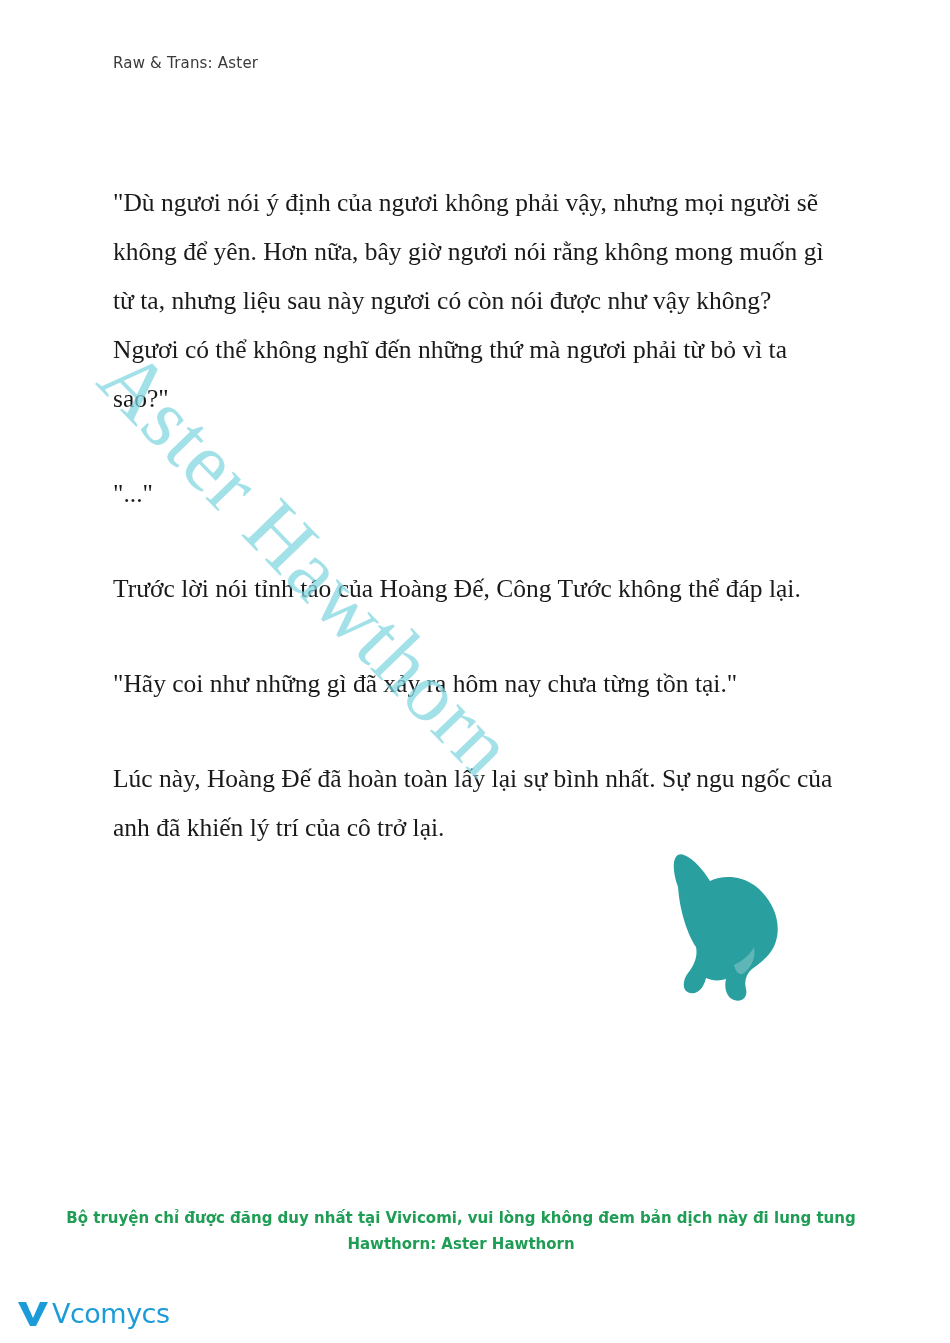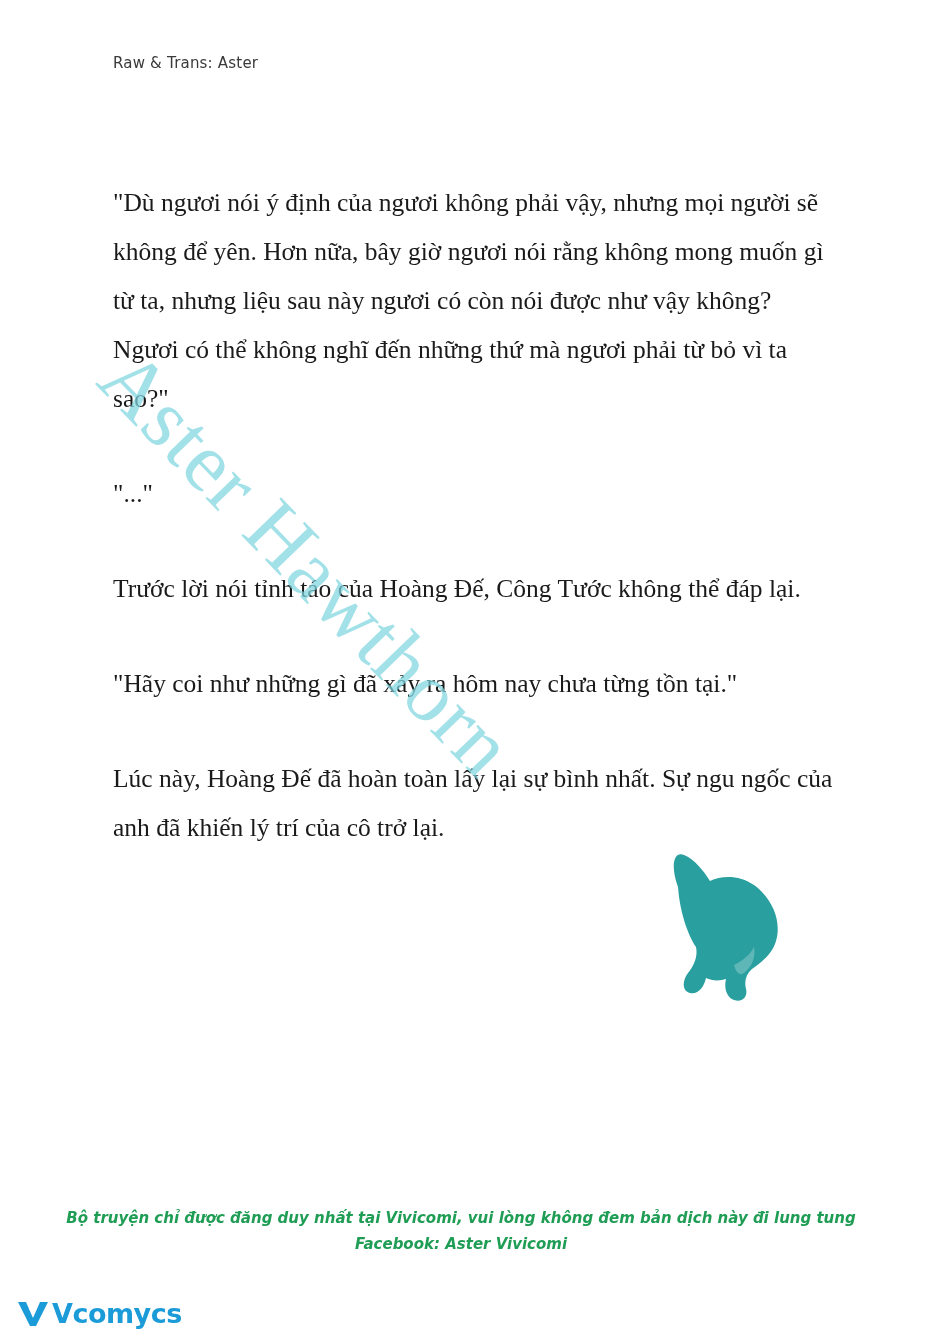--- a/index.html
+++ b/index.html
@@ -67,21 +67,20 @@
     opacity: 0.95;
   }
   .footer {
     position: absolute;
     left: 0;
     right: 0;
     top: 1205px;
     text-align: center;
     font-family: "DejaVu Sans", sans-serif;
     font-weight: bold;
-    font-style: italic;
     color: #1f9d55;
     font-size: 15px;
     line-height: 26px;
   }
   .footer div {
     white-space: nowrap;
   }
   .brand {
     position: absolute;
     left: 16px;
@@ -92,21 +91,21 @@
   }
   .brand-mark {
     width: 34px;
     height: 30px;
     position: relative;
     margin-right: 2px;
   }
   .brand-mark svg { display: block; }
   .brand-text {
     font-family: "DejaVu Sans", sans-serif;
-    font-weight: bold;
+    font-weight: normal;
     font-size: 27px;
     color: #1b9bd8;
     letter-spacing: -0.5px;
   }
 </style>
 </head>
 <body>
 
 <div class="page">
 
@@ -124,21 +123,21 @@
 
   <div class="watermark-logo">
     <svg viewBox="0 0 130 160" width="130" height="160" xmlns="http://www.w3.org/2000/svg">
       <path d="M18 42 C10 20 14 6 24 10 C34 14 44 26 50 36 C62 30 80 30 94 40 C112 53 122 76 116 96 C112 110 100 118 92 124 C86 129 84 136 86 144 C88 152 82 158 74 155 C66 152 64 142 66 134 C60 136 52 136 46 133 C44 142 38 150 30 148 C22 146 22 136 28 128 C34 120 38 112 36 102 C28 90 20 68 18 42 Z" fill="#1f9a9a"></path>
       <path d="M74 120 C82 116 90 110 94 102 C96 112 92 122 84 128 C80 131 76 128 74 120 Z" fill="#ffffff" opacity="0.25"></path>
     </svg>
   </div>
 
   <div class="footer">
     <div>Bộ truyện chỉ được đăng duy nhất tại Vivicomi, vui lòng không đem bản dịch này đi lung tung</div>
-    <div>Facebook: Aster Vivicomi</div>
+    <div>Hawthorn: Aster Hawthorn</div>
   </div>
 
   <div class="brand">
     <span class="brand-mark">
       <svg viewBox="0 0 34 30" width="34" height="30" xmlns="http://www.w3.org/2000/svg">
         <path d="M2 4 L10 4 L17 20 L24 4 L32 4 L20 28 L14 28 Z" fill="#1b9bd8"></path>
         <path d="M17 2 L24 2 L19 12 L13 12 Z" fill="#ffffff"></path>
       </svg>
     </span>
     <span class="brand-text">Vcomycs</span>

